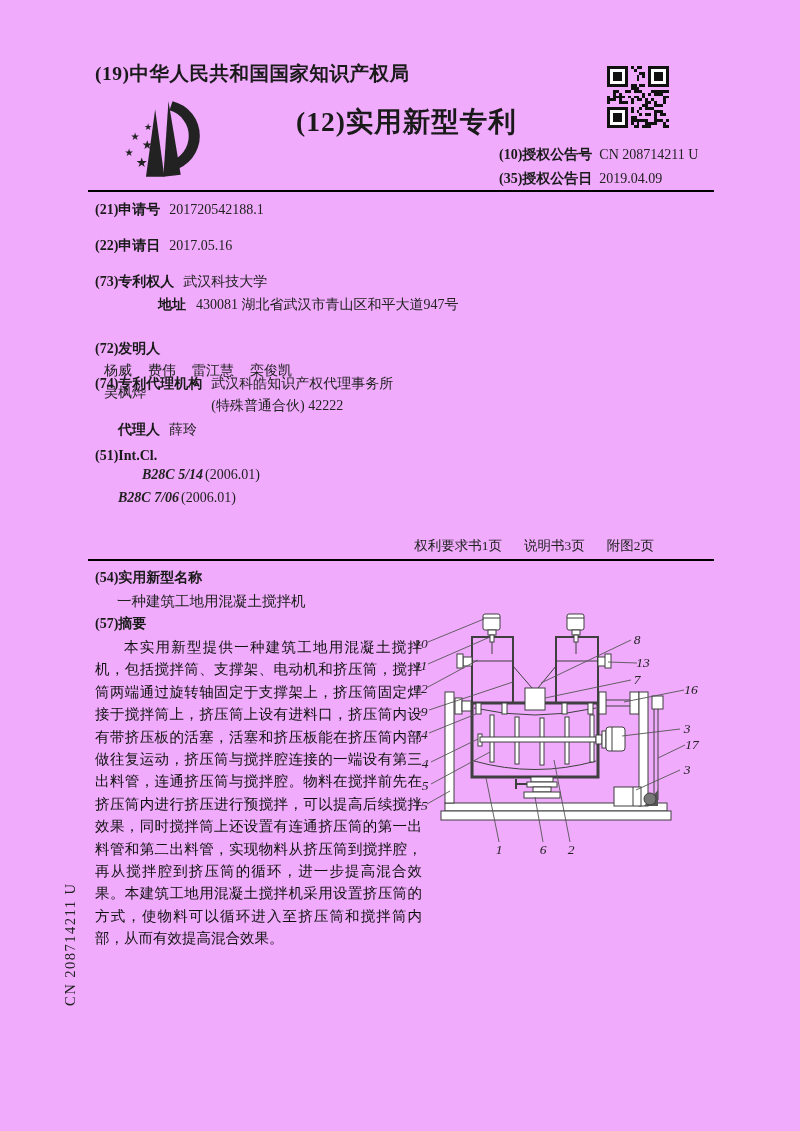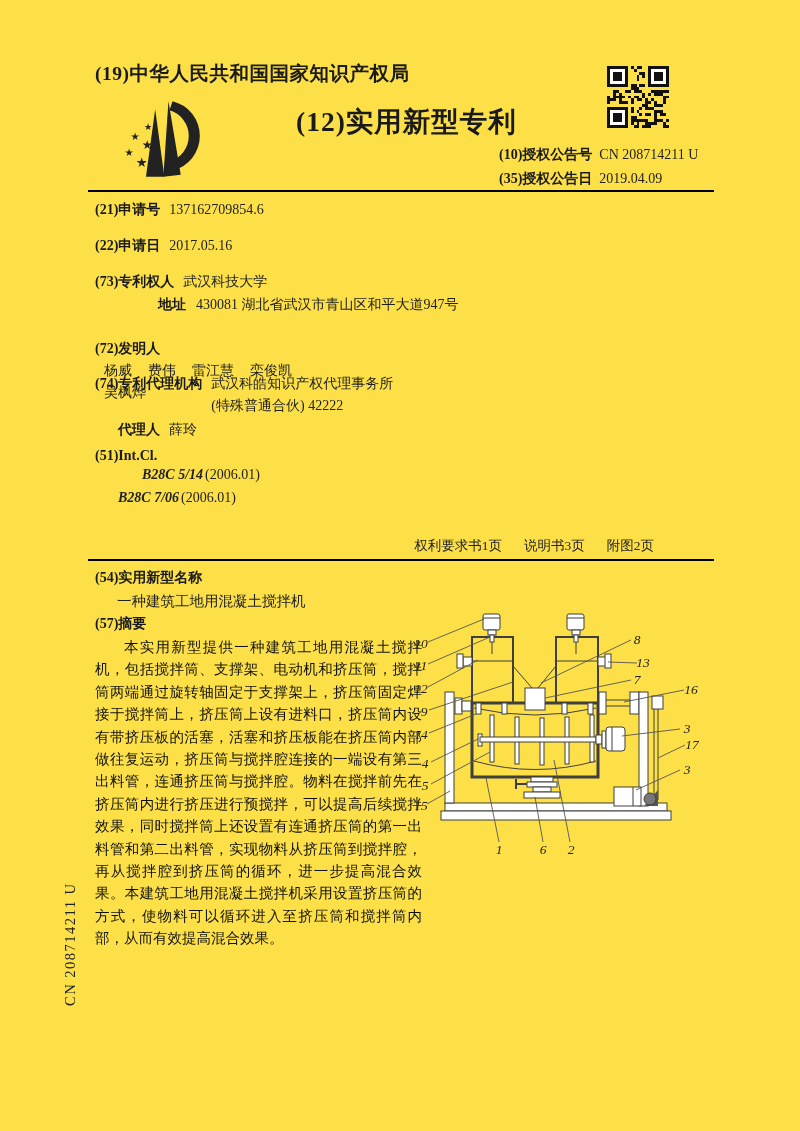--- a/index.html
+++ b/index.html
@@ -1,16 +1,16 @@
 <!DOCTYPE html>
 <html><head>
 <meta charset="utf-8">
 <style>
   html,body{margin:0;padding:0;background:#fff;}
-  .page{position:relative;width:800px;height:1131px;background:#fde047;overflow:hidden;
+  .page{position:relative;width:800px;height:1131px;background:#f0abfc;overflow:hidden;
         font-family:"Liberation Serif","DejaVu Serif",serif;color:#1a1a1a;}
   .abs{position:absolute;}
   
   .office{left:95px;top:60px;font-size:19.5px;font-weight:bold;letter-spacing:.5px;}
   .doctype{left:296px;top:104px;font-size:27.5px;font-weight:bold;letter-spacing:1px;}
   .publine{left:499px;font-size:14px;white-space:nowrap;}
   .publine .plbl{font-weight:bold;}
   .publine .pval{margin-left:7px;color:#222;}
   .pub10{top:146px;} .pub45{top:170px;}
   .rule{left:88px;width:626px;height:2px;background:#000;}
@@ -201,21 +201,21 @@
   <div class="abs publine pub10">
     <span class="plbl">(10)授权公告号</span><span class="pval">CN 208714211 U</span>
   </div>
   <div class="abs publine pub45">
     <span class="plbl">(35)授权公告日</span><span class="pval">2019.04.09</span>
   </div>
 
   <div class="abs rule rule1"></div>
 
   <div class="abs brow r21">
-    <span class="blbl">(21)申请号</span><span class="bval">137162709854.6</span>
+    <span class="blbl">(21)申请号</span><span class="bval">201720542188.1</span>
   </div>
   <div class="abs brow r22">
     <span class="blbl">(22)申请日</span><span class="bval">2017.05.16</span>
   </div>
   <div class="abs brow r73">
     <span class="blbl">(73)专利权人</span><span class="bval">武汉科技大学</span>
   </div>
   <div class="abs brow raddr">
     <span class="blbl">地址</span>
       <span class="bval">430081 湖北省武汉市青山区和平大道947号</span>

